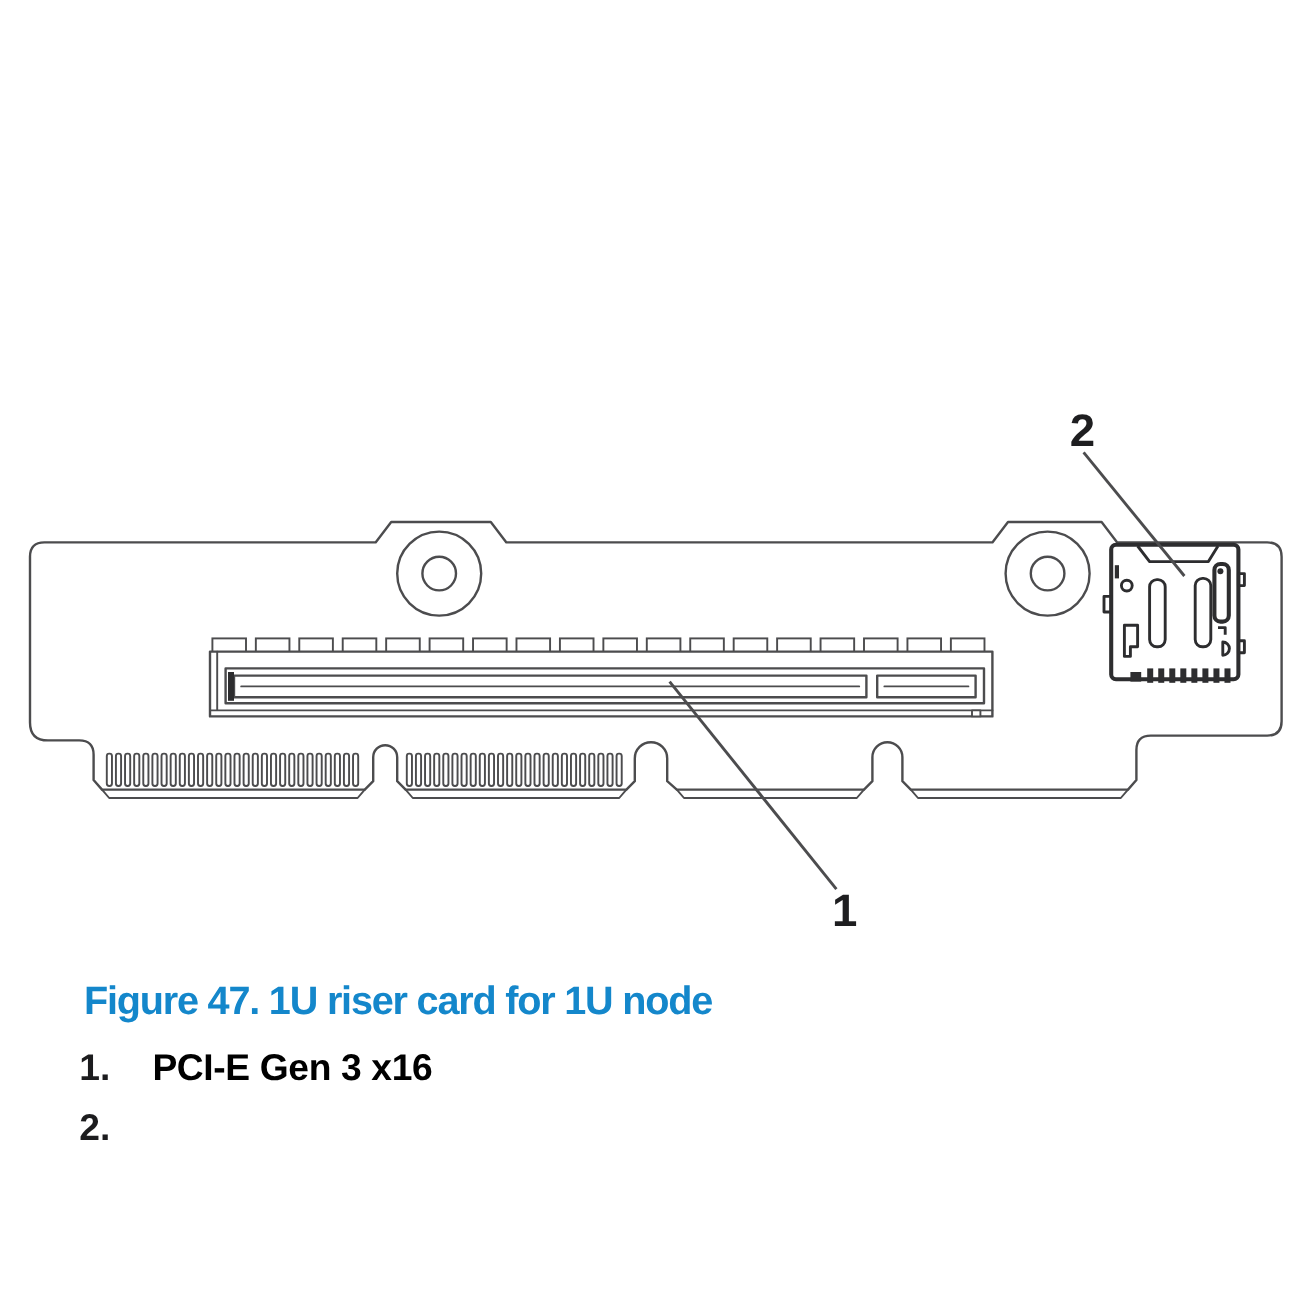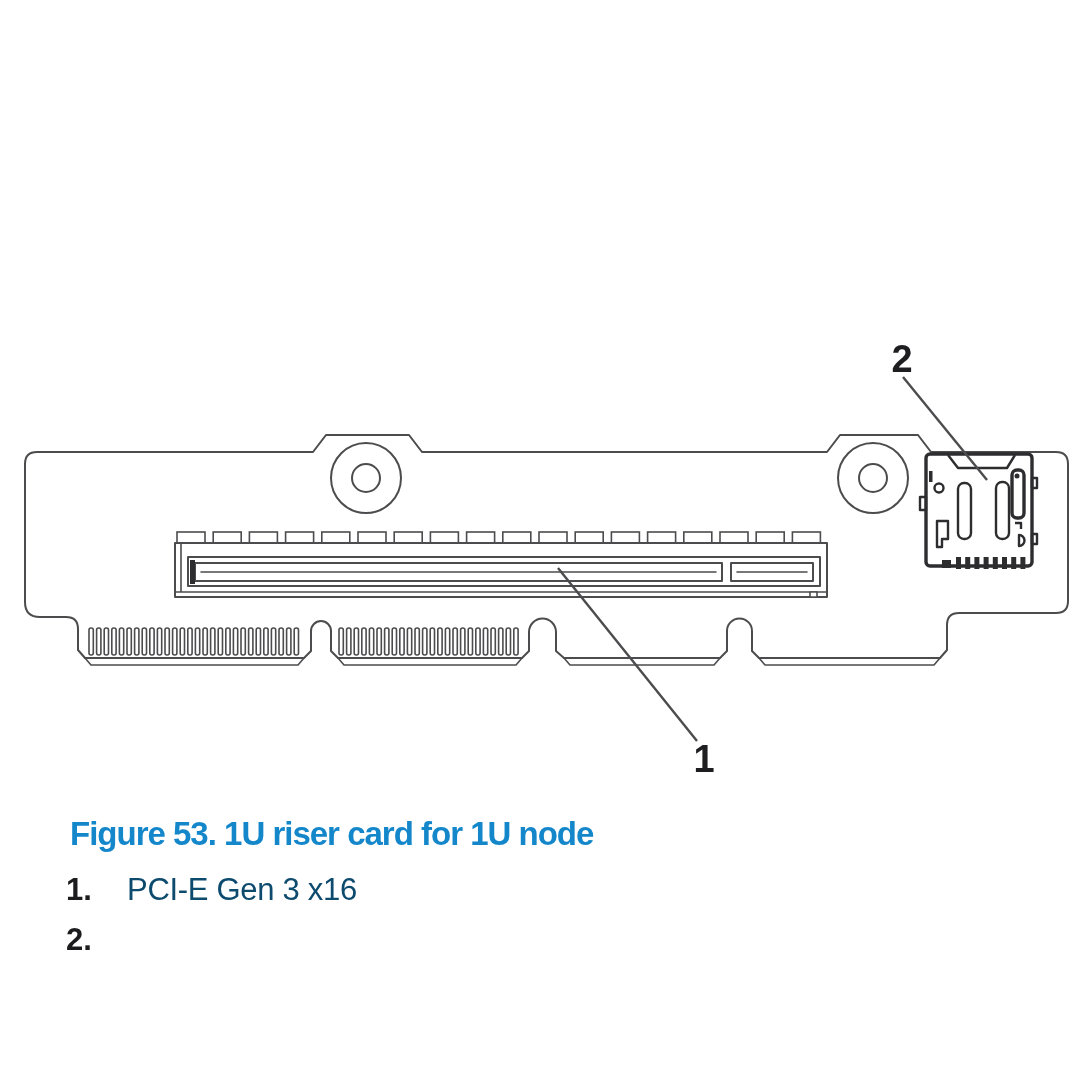--- a/index.html
+++ b/index.html
@@ -17,21 +17,21 @@
   .sd-bold{stroke-width:3.4;}
   .leader{stroke:#4c4c4e;stroke-width:2.4;fill:none;}
   .callout-num{font:700 38px "Liberation Sans", sans-serif;fill:#1e1e20;}
 
   
   .caption{position:absolute;left:70px;top:815px;font-size:33px;font-weight:700;
            letter-spacing:-1px;color:#1487cb;white-space:nowrap;}
   .legend{position:absolute;left:66px;top:872px;}
   .legend-row{display:flex;align-items:baseline;height:50px;font-size:31px;}
   .legend-num{width:61px;font-weight:700;color:#1c1c1e;}
-  .legend-label{font-weight:400;color:#0c4a6e;letter-spacing:-0.3px;white-space:nowrap;}
+  .legend-label{font-weight:700;color:#000000;letter-spacing:-0.3px;white-space:nowrap;}
 </style>
 </head>
 <body>
 
 <div class="page">
 
   <svg width="1080" height="1080" viewBox="0 0 1080 1080">
 
     <path class="ln fw" d="
       M 37 452
@@ -178,21 +178,21 @@
         </g>
     </g>
 
     <line class="leader" x1="558" y1="568" x2="697" y2="741"></line>
     <line class="leader" x1="903" y1="377" x2="987" y2="480"></line>
 
     <text class="callout-num" x="704" y="772" text-anchor="middle">1</text>
     <text class="callout-num" x="902" y="372" text-anchor="middle">2</text>
   </svg>
 
-  <div class="caption">Figure 53. 1U riser card for 1U node</div>
+  <div class="caption">Figure 47. 1U riser card for 1U node</div>
 
   <div class="legend">
     <div class="legend-row">
       <span class="legend-num">1.</span>
       <span class="legend-label">PCI-E Gen 3 x16</span>
     </div>
     <div class="legend-row">
       <span class="legend-num">2.</span>
     </div>
   </div>

